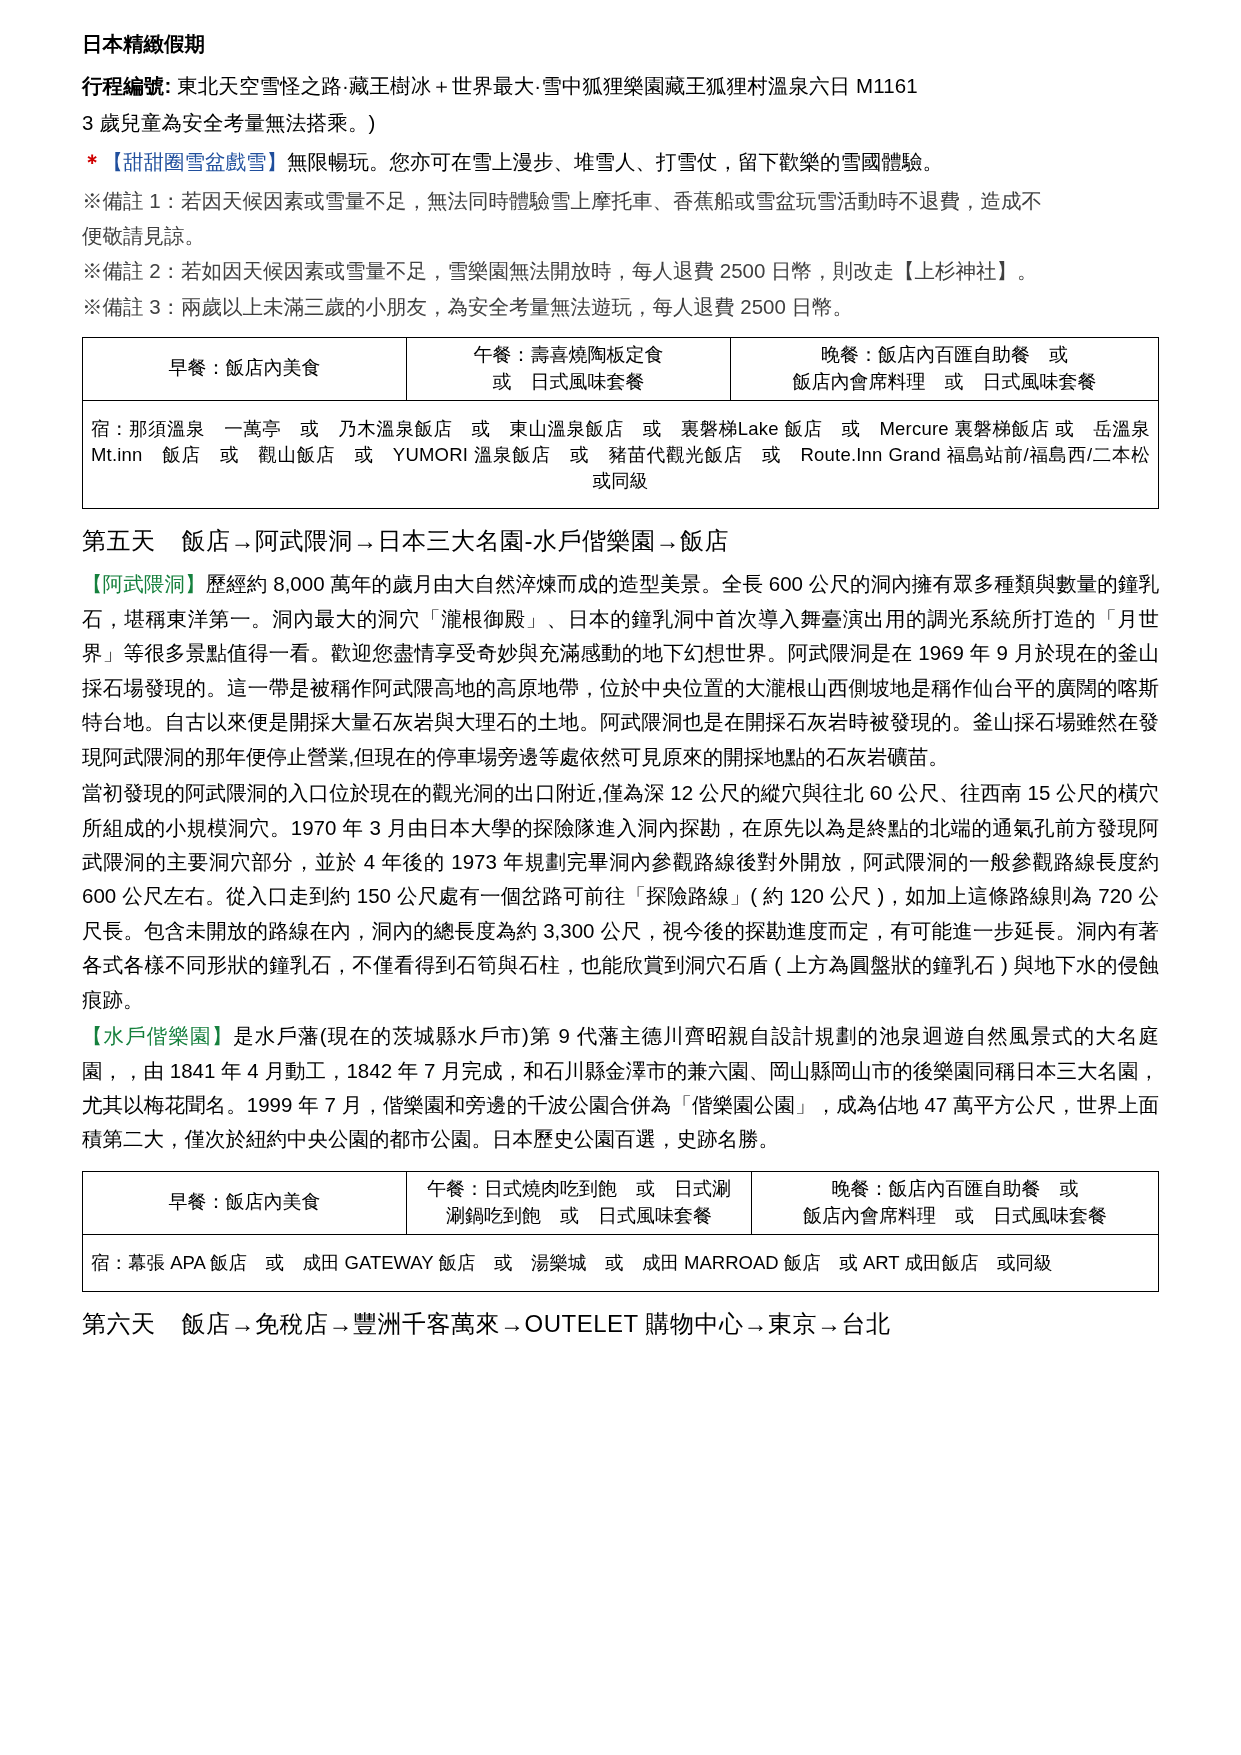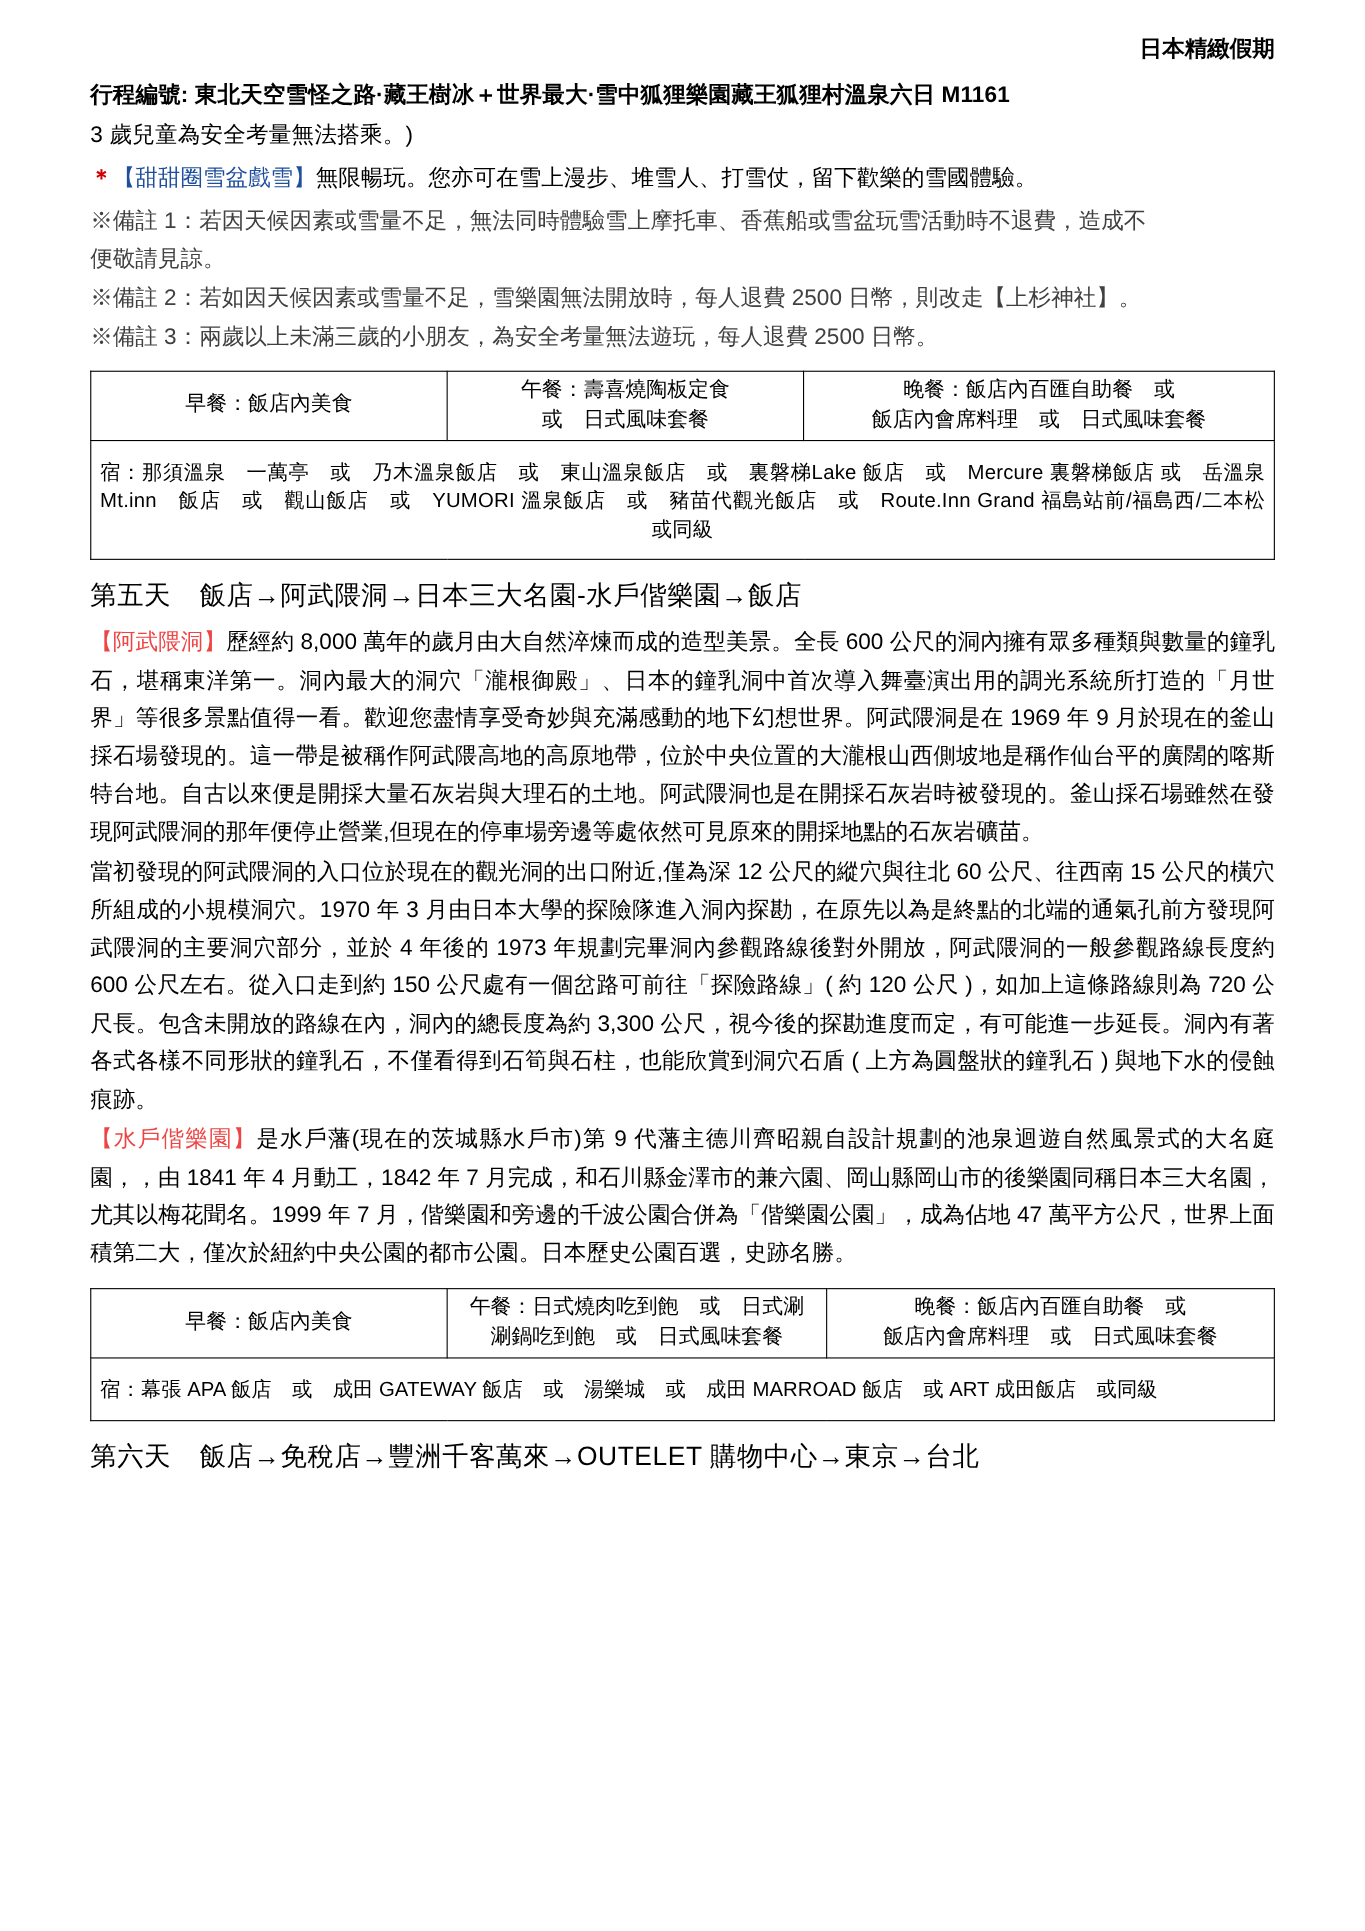--- a/index.html
+++ b/index.html
@@ -23,29 +23,28 @@
   .line {
     font-size: 20.5px;
     line-height: 1.62;
     margin: 0 0 6px 0;
     letter-spacing: 0.2px;
   }
   .head-small {
     font-size: 20.5px;
     font-weight: bold;
     margin: 0 0 14px 0;
-    text-align: right;
   }
   .code-line {
     font-size: 20.5px;
     margin: 0 0 6px 0;
     letter-spacing: 0.1px;
   }
   .code-line .lbl { font-weight: bold; }
-  .code-line .val { font-weight: bold; }
+  .code-line .val { font-weight: normal; }
   .blue-brk { color: #1f4e9c; }
   .star {
     color: #d00000;
     font-weight: bold;
   }
   .bullet-line {
     font-size: 20.5px;
     line-height: 1.7;
     margin: 0 0 4px 0;
   }
@@ -93,21 +92,21 @@
   h2.day .dayname { margin-right: 26px; }
 
   p.body {
     font-size: 20.5px;
     line-height: 1.68;
     margin: 0 0 2px 0;
     text-align: justify;
     text-justify: inter-ideograph;
   }
   .tag {
-    color: #ef4444;
+    color: #15803d;
   }
 </style>
 </head>
 <body>
 
 <div class="page">
 
   <div class="head-small">日本精緻假期</div>
 
   <div class="code-line">

